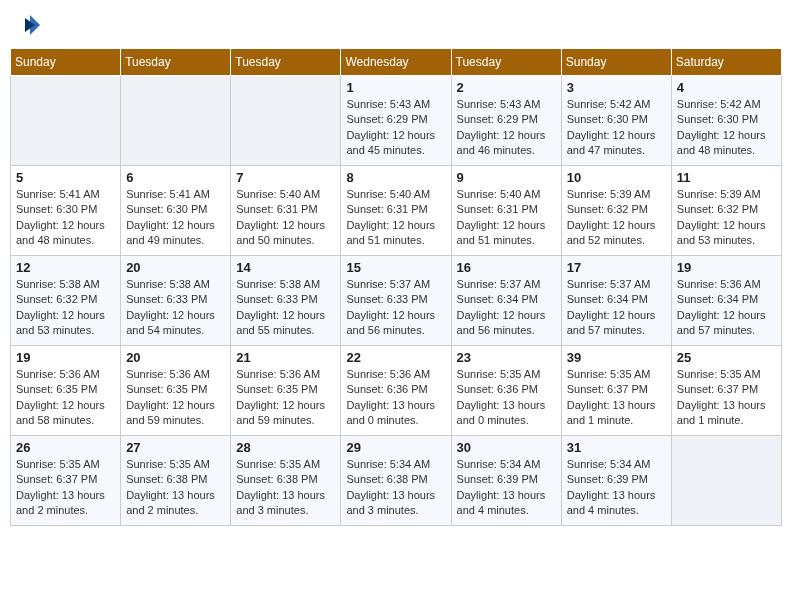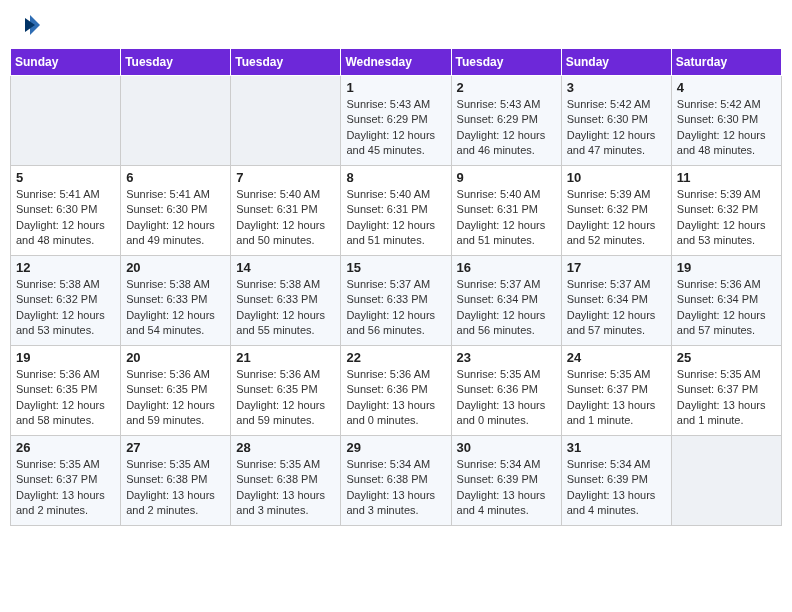--- a/index.html
+++ b/index.html
@@ -45,24 +45,24 @@
     .location {
       font-size: 16px;
       color: #444;
     }
     table {
       width: 100%;
       border-collapse: collapse;
       table-layout: fixed;
     }
     thead tr th {
-      background-color: #6d28d9;
+      background-color: #a16207;
       color: #fff;
       font-size: 12px;
-      font-weight: bold;
+      font-weight: normal;
       padding: 6px 4px;
       text-align: left;
       border: 1px solid #fff;
     }
     tbody tr td {
       vertical-align: top;
       border: 1px solid #ccc;
       padding: 4px 5px;
       font-size: 10px;
       color: #222;
@@ -283,21 +283,21 @@
 and 0 minutes.</div>
         </td>
         <td>
           <span class="day-number">23</span>
           <div class="day-info" style="white-space: pre-line;">Sunrise: 5:35 AM
 Sunset: 6:36 PM
 Daylight: 13 hours
 and 0 minutes.</div>
         </td>
         <td>
-          <span class="day-number">24</span>
+          <span class="day-number">39</span>
           <div class="day-info" style="white-space: pre-line;">Sunrise: 5:35 AM
 Sunset: 6:37 PM
 Daylight: 13 hours
 and 1 minute.</div>
         </td>
         <td>
           <span class="day-number">25</span>
           <div class="day-info" style="white-space: pre-line;">Sunrise: 5:35 AM
 Sunset: 6:37 PM
 Daylight: 13 hours

